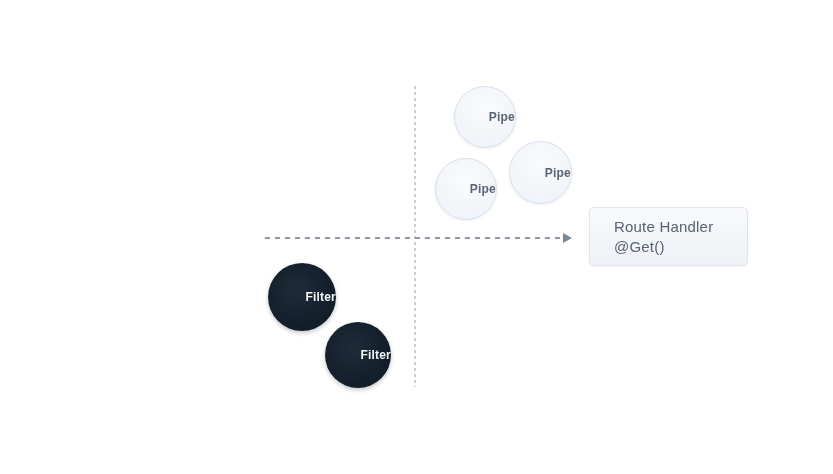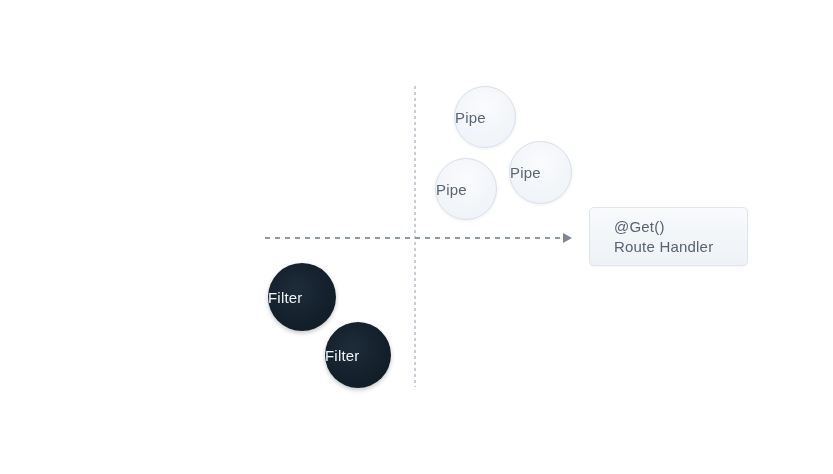--- a/index.html
+++ b/index.html
@@ -81,23 +81,23 @@
       #c9cfd7 0px, #c9cfd7 3px,
       transparent 3px, transparent 6px);
   }
 
   
   .circle {
     position: absolute;
     border-radius: 50%;
     display: flex;
     align-items: center;
-    justify-content: flex-start;
-    font-size: 15px;
-    font-weight: 400;
+    justify-content: flex-end;
+    font-size: 12px;
+    font-weight: 700;
     letter-spacing: 0.2px;
   }
   .pipe-circle {
     width: 62px;
     height: 62px;
     box-sizing: border-box;
     border: 1px solid #d8e0e9;
     background: radial-gradient(circle at 50% 35%, #fafbfd 0%, #edf1f6 100%);
     box-shadow: 0 1px 3px rgba(50, 70, 100, 0.08);
     color: #5b6673;
@@ -119,22 +119,22 @@
 
 <div class="canvas">
 
   <div class="vertical-divider"></div>
 
   <div class="flow-arrow-line"></div>
   <div class="flow-arrow-head"></div>
 
 
   <div class="node-box route-box">
+    <span>Route Handler</span>
     <span>@Get()</span>
-    <span>Route Handler</span>
   </div>
 
   <div class="circle pipe-circle pipe-1">
     <span>Pipe</span>
   </div>
   <div class="circle pipe-circle pipe-2">
     <span>Pipe</span>
   </div>
   <div class="circle pipe-circle pipe-3">
     <span>Pipe</span>

